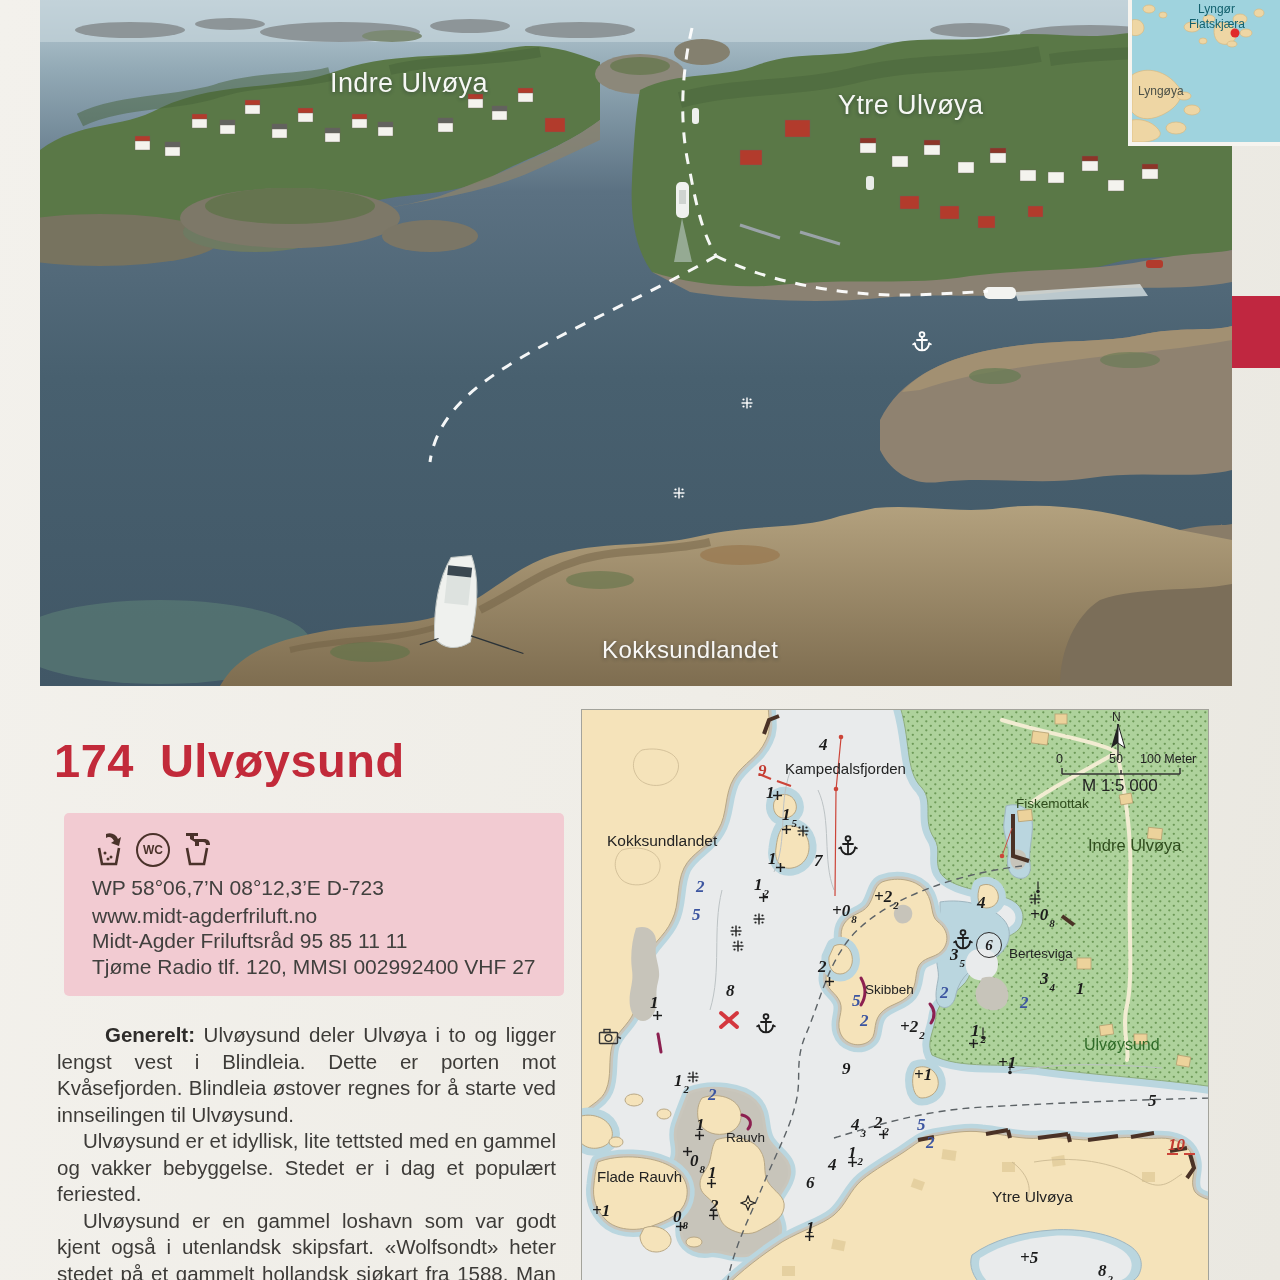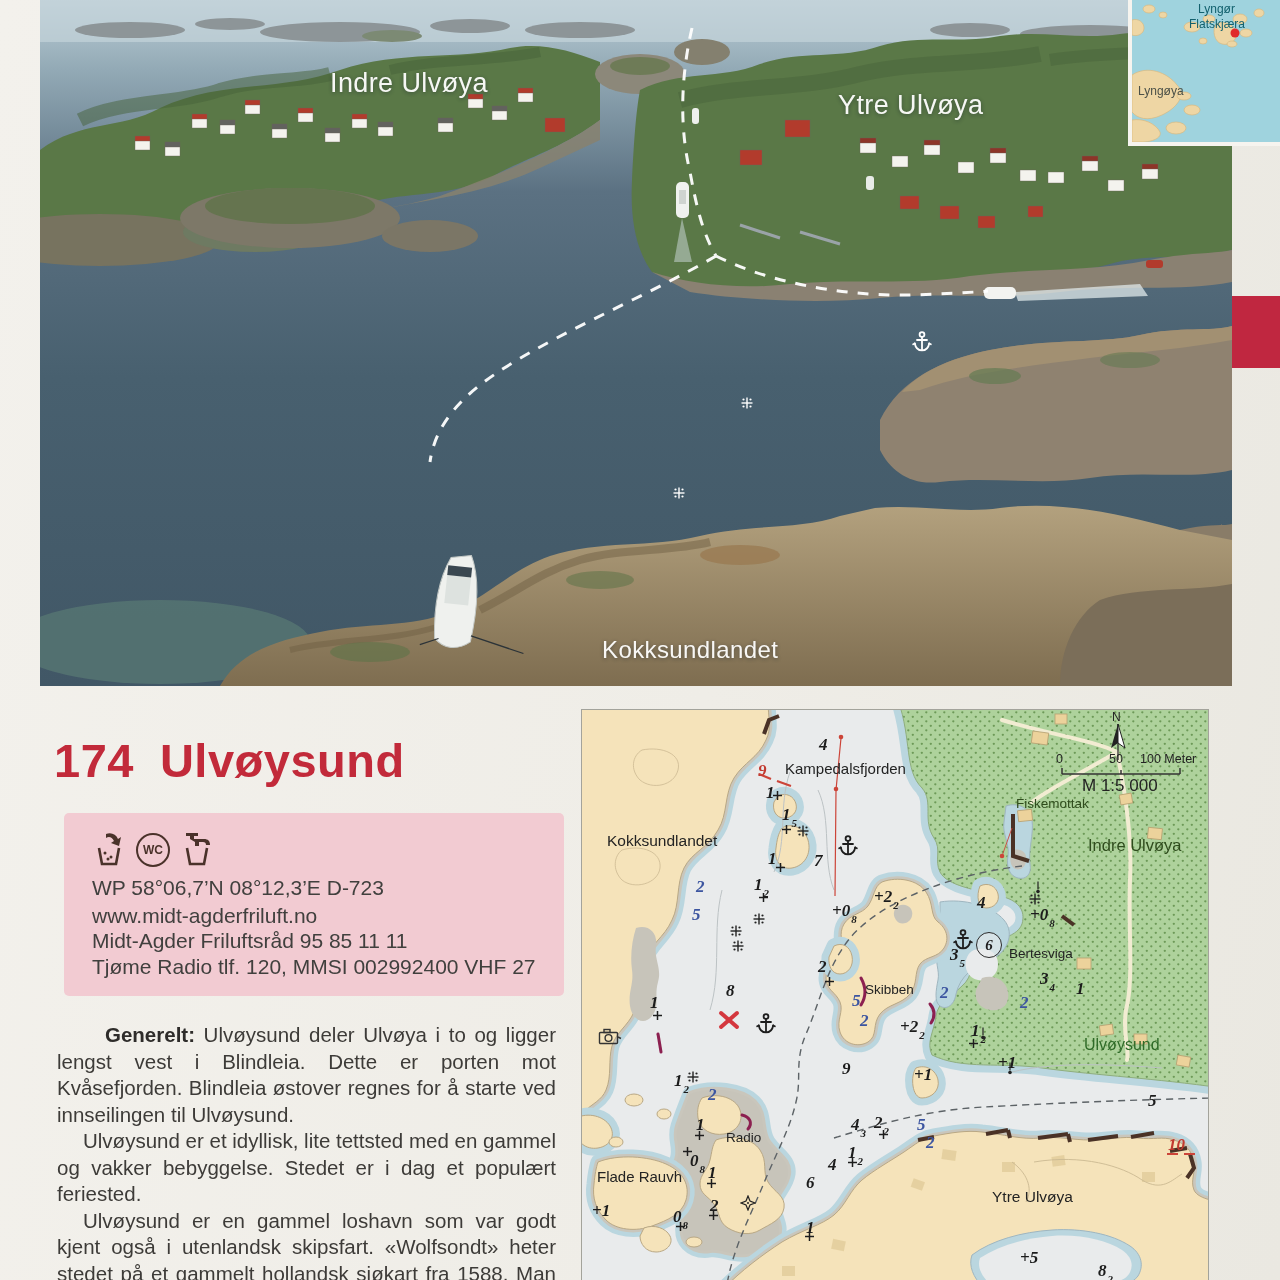--- a/index.html
+++ b/index.html
@@ -527,21 +527,21 @@
       </g>
     </svg>
     <div id="chart-overlay">
         <span class="chart-label" style="left: 203px; top: 50px; font-size: 15px;">Kampedalsfjorden</span>
         <span class="chart-label" style="left: 25px; top: 122px; font-size: 15.5px;">Kokksundlandet</span>
         <span class="chart-label" style="left: 434px; top: 86px; font-size: 13.5px; color: rgb(47, 76, 29);">Fiskemottak</span>
         <span class="chart-label" style="left: 506px; top: 126px; font-size: 16.5px; color: rgb(47, 76, 29);">Indre Ulvøya</span>
         <span class="chart-label" style="left: 427px; top: 236px; font-size: 13.5px;">Bertesviga</span>
         <span class="chart-label" style="left: 283px; top: 272px; font-size: 13.5px;">Skibbeh</span>
         <span class="chart-label" style="left: 502px; top: 326px; font-size: 16px; color: rgb(47, 107, 40);">Ulvøysund</span>
-        <span class="chart-label" style="left: 144px; top: 420px; font-size: 13.5px;">Radio</span>
+        <span class="chart-label" style="left: 144px; top: 420px; font-size: 13.5px;">Rauvh</span>
         <span class="chart-label" style="left: 15px; top: 458px; font-size: 15px;">Flade Rauvh</span>
         <span class="chart-label" style="left: 410px; top: 478px; font-size: 15.5px;">Ytre Ulvøya</span>
         <span class="chart-label" style="left: 530px; top: 0px; font-size: 12px;">N</span>
         <span class="chart-label" style="left: 474px; top: 42px; font-size: 12.5px;">0</span>
         <span class="chart-label" style="left: 527px; top: 42px; font-size: 12.5px;">50</span>
         <span class="chart-label" style="left: 558px; top: 42px; font-size: 12.5px;">100 Meter</span>
         <span class="chart-label" style="left: 500px; top: 66px; font-size: 17px;">M 1:5 000</span>
         <span class="snd" style="left: 237px; top: 26px;">4</span>
         <span class="snd" style="left: 176px; top: 52px; color: rgb(194, 58, 48);">9</span>
         <span class="snd" style="left: 184px; top: 74px;">1</span>

